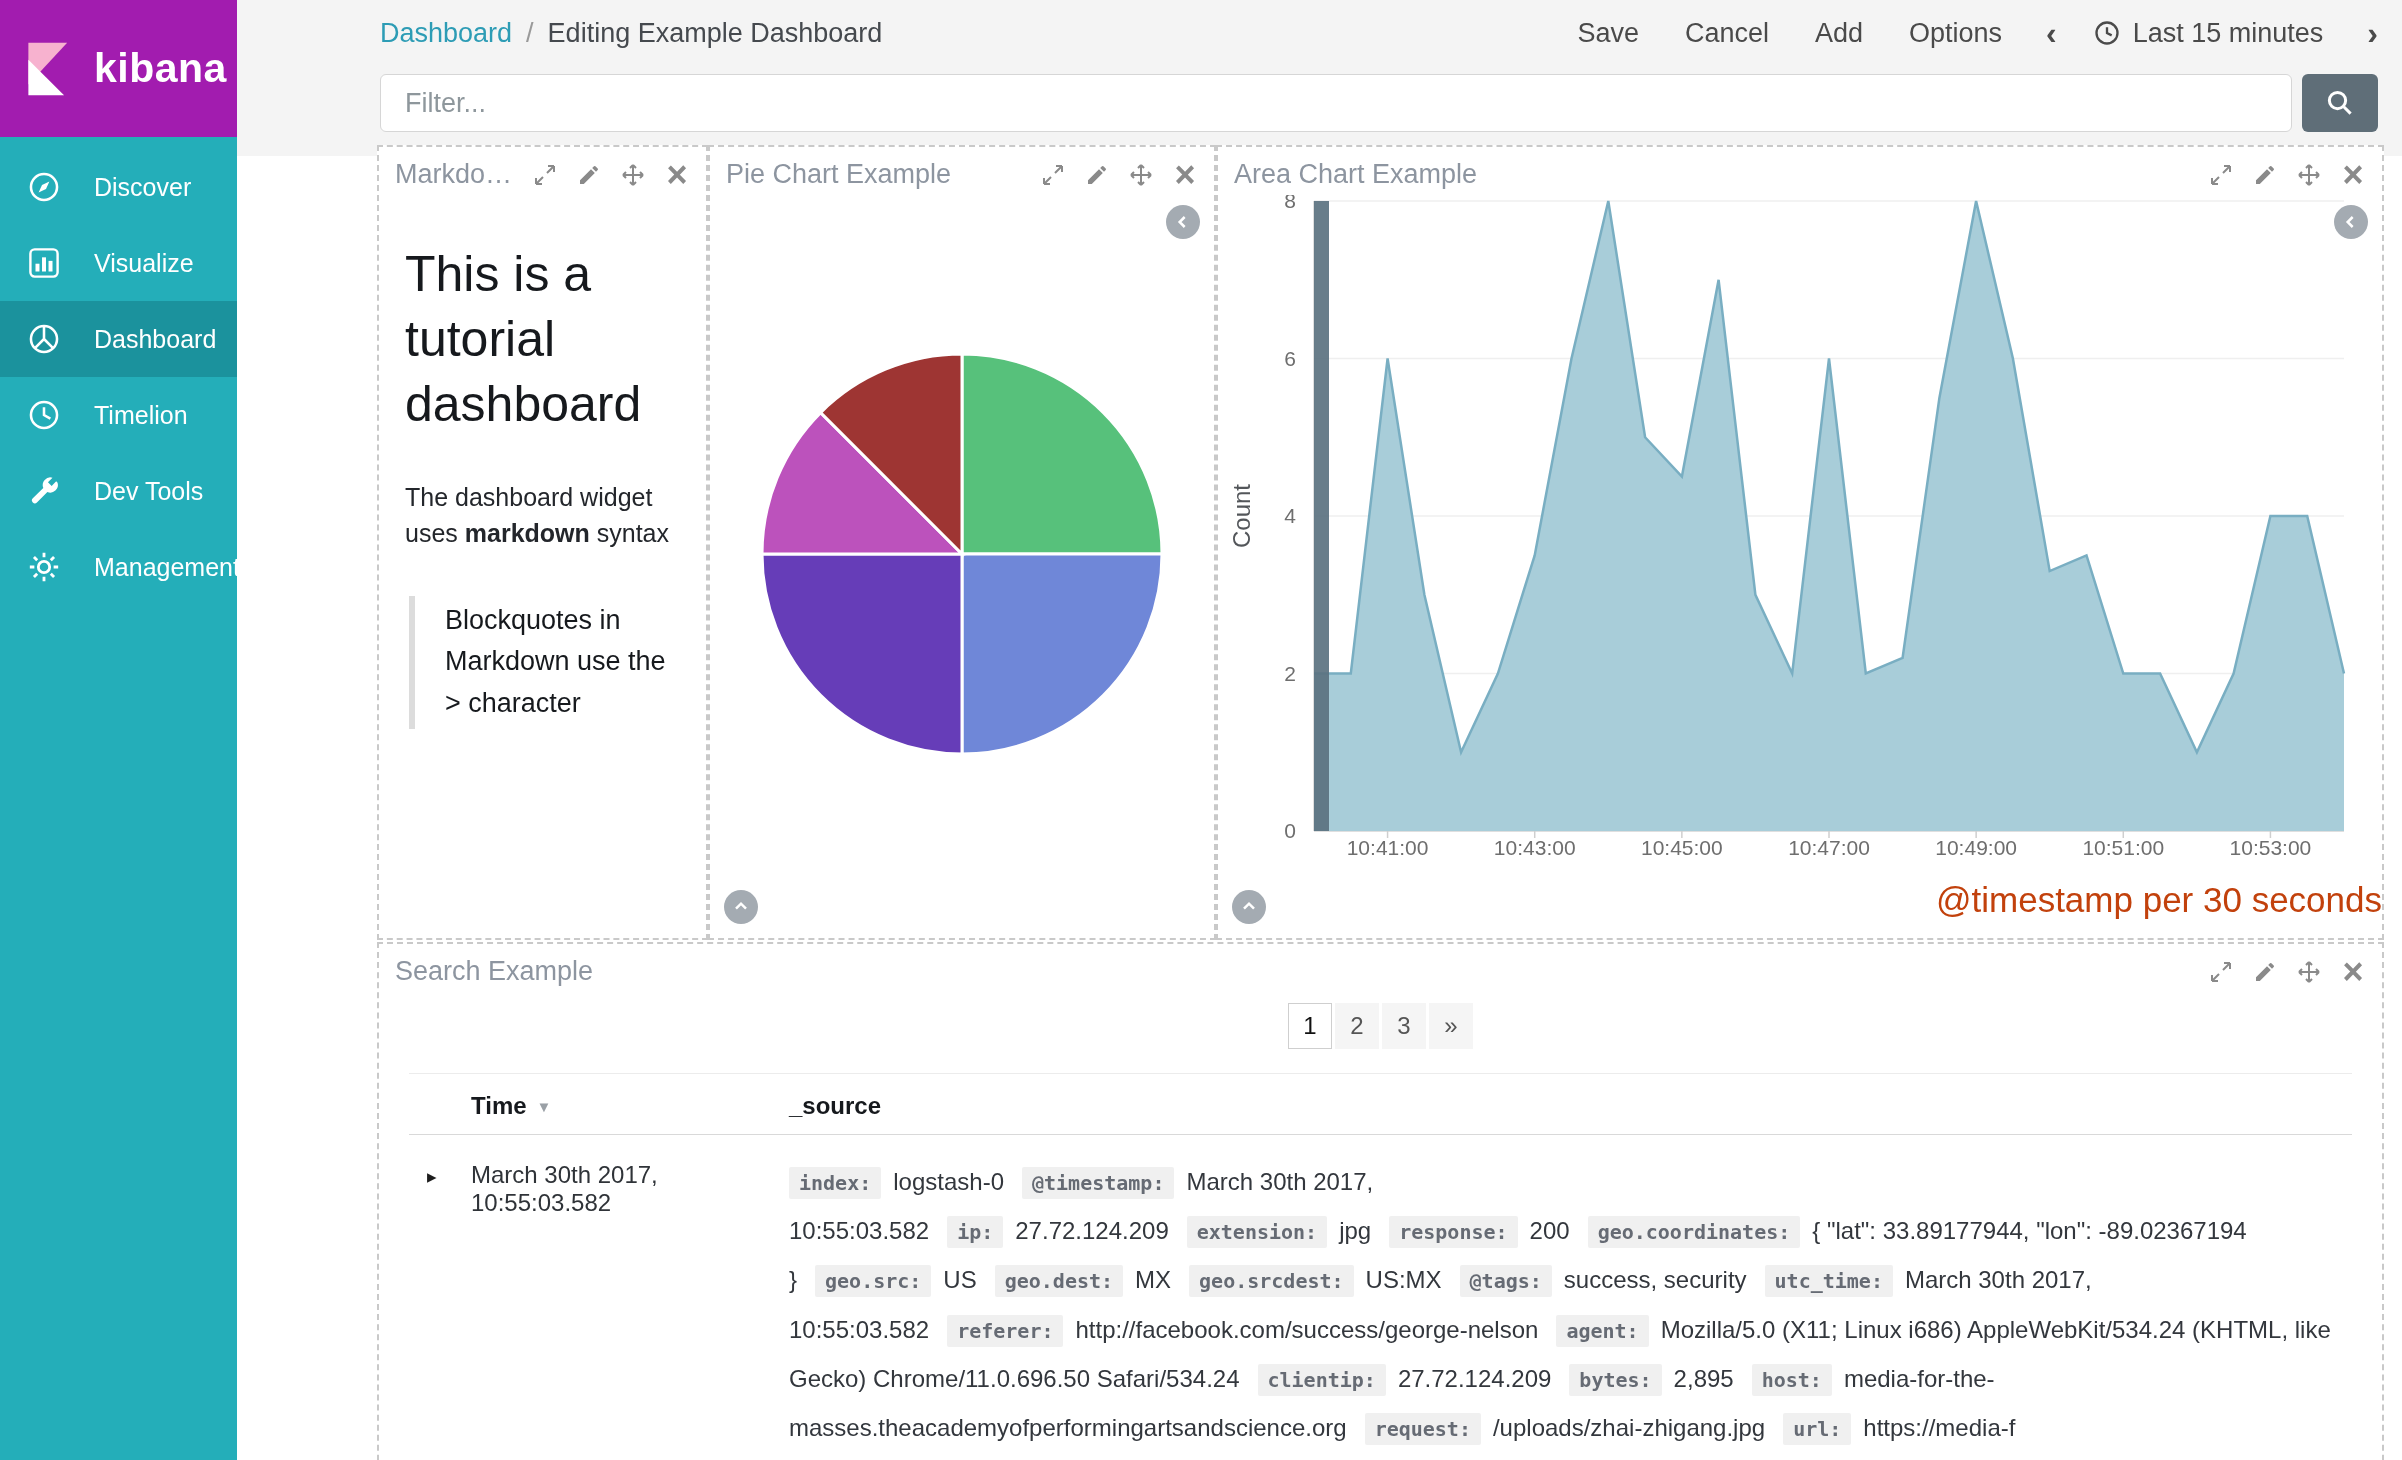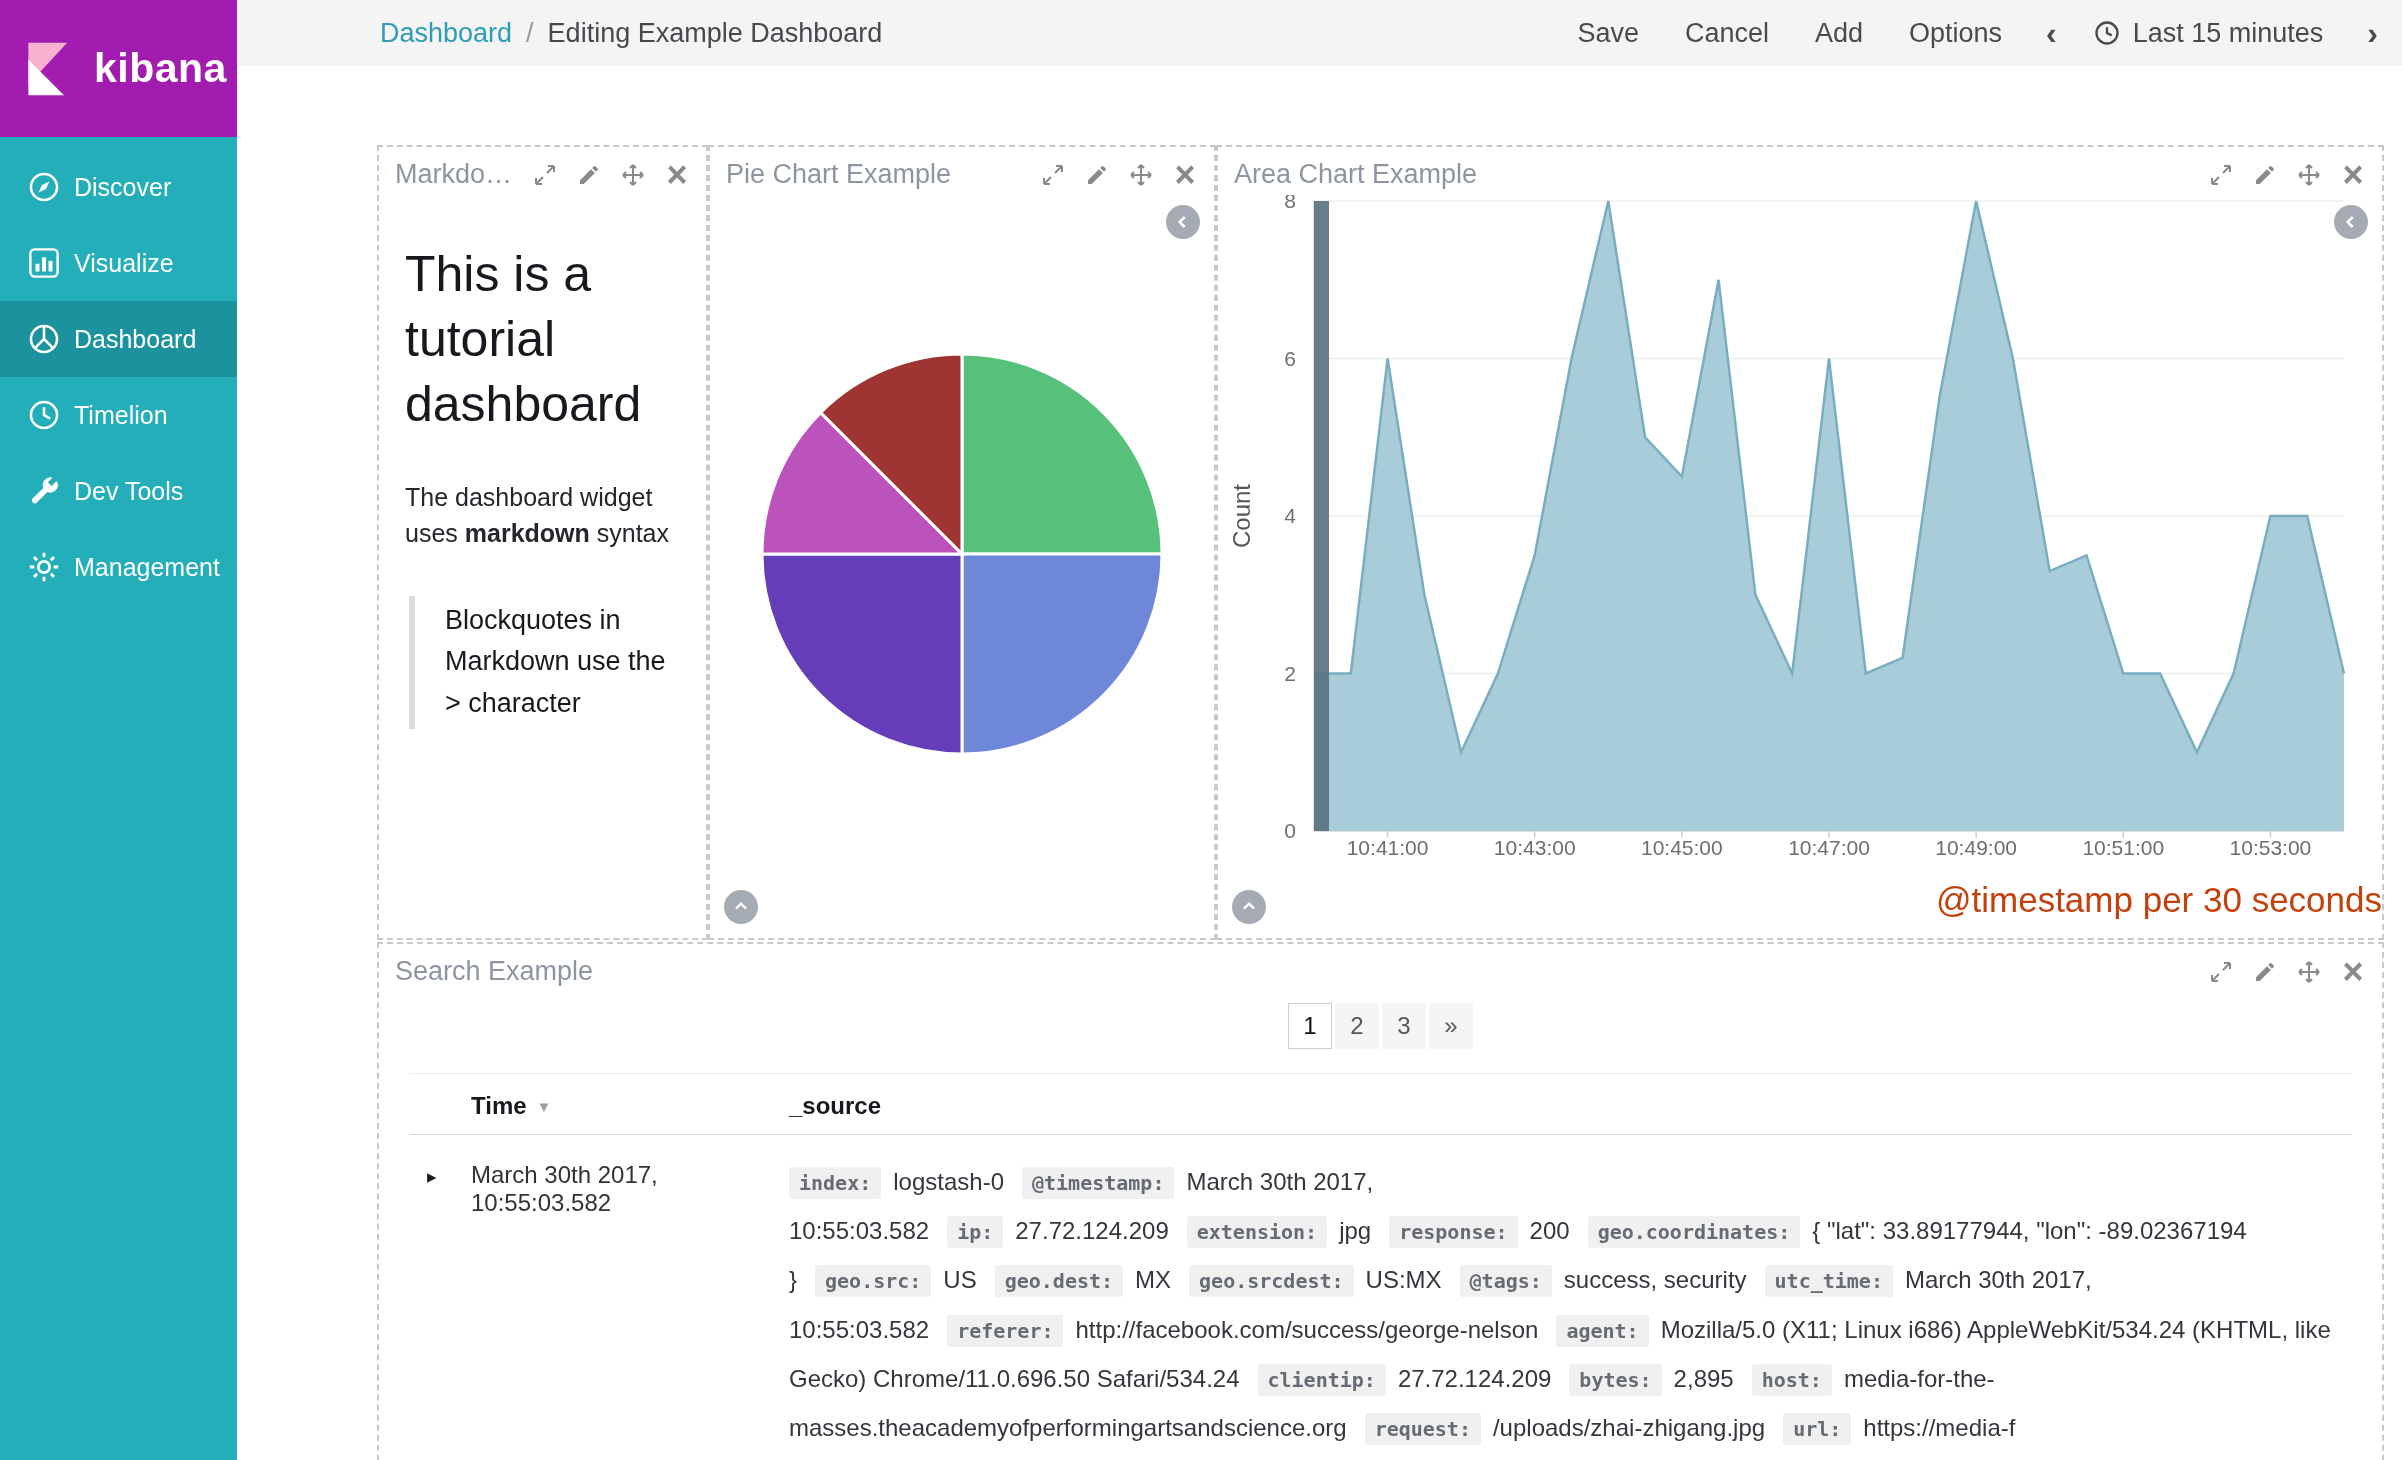--- a/index.html
+++ b/index.html
@@ -5,21 +5,21 @@
   html,body{margin:0;padding:0;}
   body{width:2402px;height:1460px;overflow:hidden;position:relative;background:#fff;
        font-family:"Liberation Sans",sans-serif;-webkit-font-smoothing:antialiased;}
 
   
   .sidebar{position:absolute;left:0;top:0;width:237px;height:1460px;background:#24aeb9;z-index:10;}
   .logo{height:137px;background:#a21caf;display:flex;align-items:center;gap:16px;padding-left:16px;box-sizing:border-box;cursor:pointer;}
   .logo-mark{width:62px;height:62px;flex:none;}
   .logo-text{color:#fff;font-size:41px;font-weight:bold;letter-spacing:.5px;}
   .side-nav{padding-top:12px;}
-  .side-item{display:flex;align-items:center;gap:12px;height:76px;padding-left:26px;color:#fff;font-size:25px;cursor:pointer;}
+  .side-item{display:flex;align-items:center;gap:32px;height:76px;padding-left:26px;color:#fff;font-size:25px;cursor:pointer;}
   .side-item.active{background:#1b929d;}
   .side-icon{width:36px;height:36px;flex:none;display:flex;align-items:center;justify-content:center;}
   .side-icon svg{width:34px;height:34px;}
 
   
   .main{position:absolute;left:237px;top:0;width:2165px;}
   .topbar{height:66px;background:#f4f4f4;display:flex;align-items:center;padding:0 24px 0 143px;box-sizing:border-box;}
   .breadcrumb{display:flex;align-items:center;font-size:27px;}
   .breadcrumb a{color:#2d9cb5;text-decoration:none;cursor:pointer;}
   .crumb-sep{color:#9a9a9a;margin:0 14px;}
@@ -171,20 +171,29 @@
       </div>
     <span class="nav-chev">‹</span>
     <div class="timepicker">
       <svg viewBox="0 0 24 24" fill="none" stroke="#4a4a4a" stroke-width="2">
           <circle cx="12" cy="12" r="9"></circle>
           <path d="M12 7v5l4 2"></path>
         </svg>
       <span>Last 15 minutes</span>
     </div>
     <span class="nav-chev">›</span>
+  </div>
+  <div class="filter-row">
+    <input class="filter-input" placeholder="Filter..." style="">
+    <button class="search-btn">
+      <svg viewBox="0 0 24 24" fill="none" stroke="#fff" stroke-width="2.4">
+          <circle cx="10" cy="10" r="6.5"></circle>
+          <path d="M15 15l5.5 5.5"></path>
+        </svg>
+    </button>
   </div>
 </div>
 
 <section class="panel" id="panel-markdown">
   <header class="panel-header">
     <span class="panel-title">Markdow...</span>
     <span class="panel-actions">
         <span class="p-ic">
           <svg viewBox="0 0 24 24" fill="none" stroke="currentColor" stroke-width="2">
             <path d="M14 10L21 3M21 3h-6M21 3v6M10 14l-7 7M3 21h6M3 21v-6"></path>

